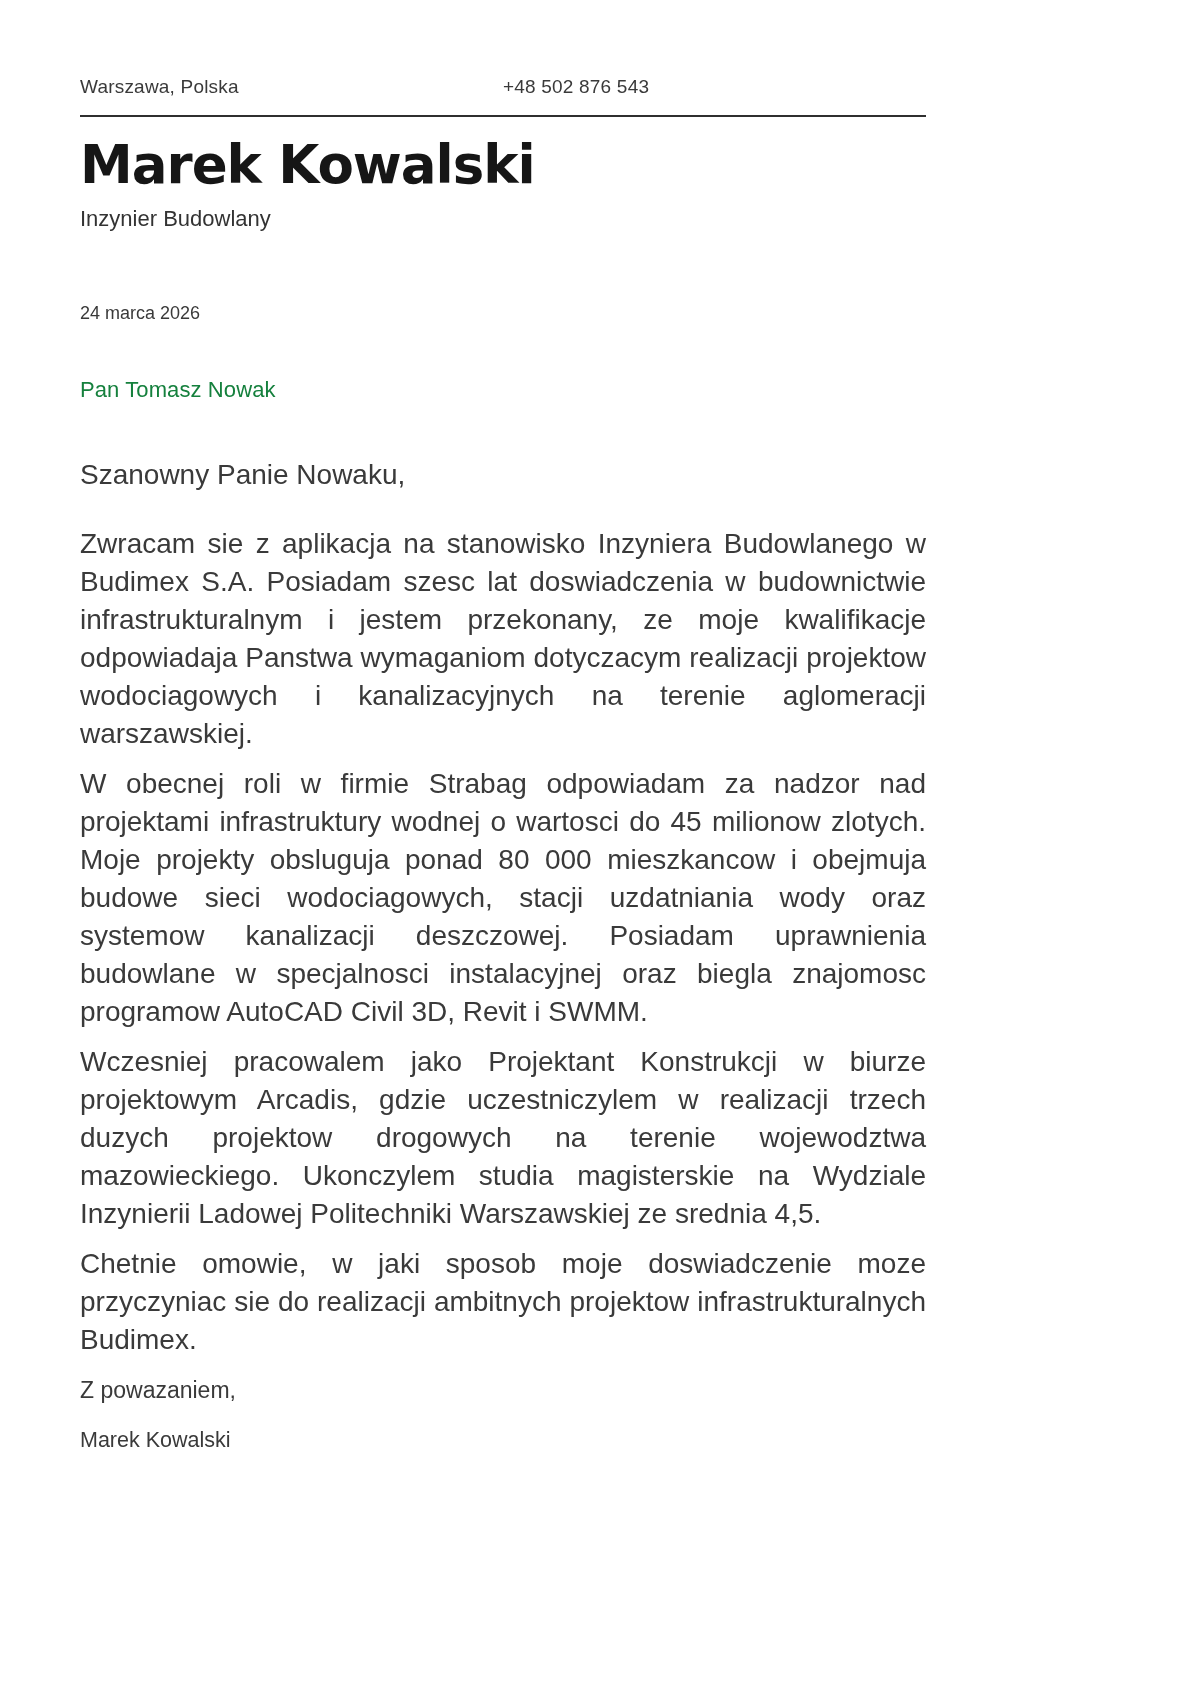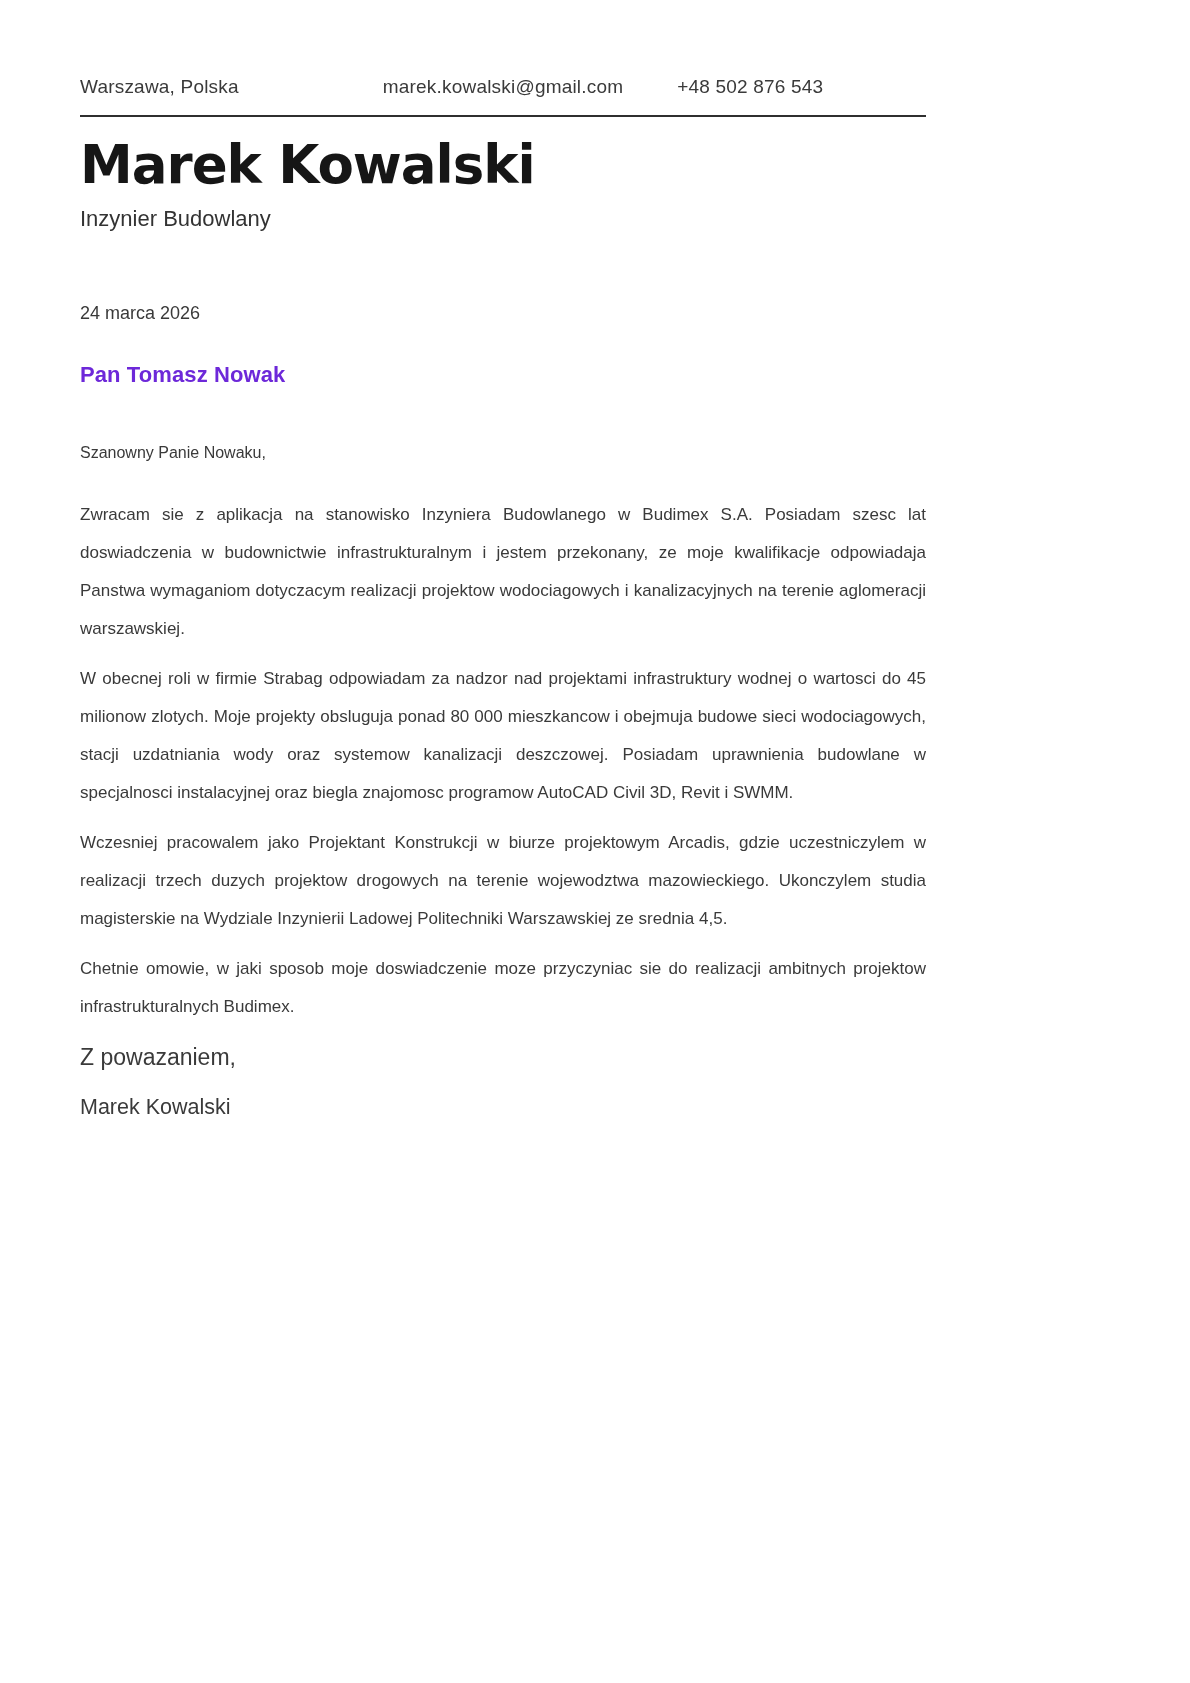--- a/index.html
+++ b/index.html
@@ -59,41 +59,41 @@
     color: #333333;
   }
 
   
   .date-line {
     margin-top: 71px;
     font-size: 18px;
     color: #3a3a3a;
   }
   .recipient-name {
-    margin-top: 38px;
+    margin-top: 53px;
     font-size: 22px;
-    font-weight: bold;
-    color: #6d28d9;
+    font-weight: normal;
+    color: #15803d;
     letter-spacing: 0.1px;
   }
   .recipient-company {
     margin-top: 15px;
     font-size: 21px;
     color: #3a3a3a;
   }
 
   
   .salutation {
     margin-top: 56px;
-    font-size: 16px;
+    font-size: 28px;
     color: #3a3a3a;
   }
   .letter-body p {
     margin-top: 12px;
-    font-size: 17px;
+    font-size: 28px;
     line-height: 38px;
     color: #3a3a3a;
     text-align: justify;
   }
   .letter-body { margin-top: 34px; }
   .letter-body p:first-child { margin-top: 0; }
 
   .closing {
     margin-top: 12px;
     font-size: 23px;
@@ -107,21 +107,20 @@
     color: #3a3a3a;
   }
 </style>
 </head>
 <body>
 
 <div class="page">
 
   <div class="contact-row">
     <span class="c-left">Warszawa, Polska</span>
-    <span class="c-center">marek.kowalski@gmail.com</span>
     <span class="c-right">+48 502 876 543</span>
   </div>
 
   <hr class="divider">
 
   <h1 class="name-title">Marek Kowalski</h1>
 
   <div class="job-title">Inzynier Budowlany</div>
 
   <div class="date-line">24 marca 2026</div>

